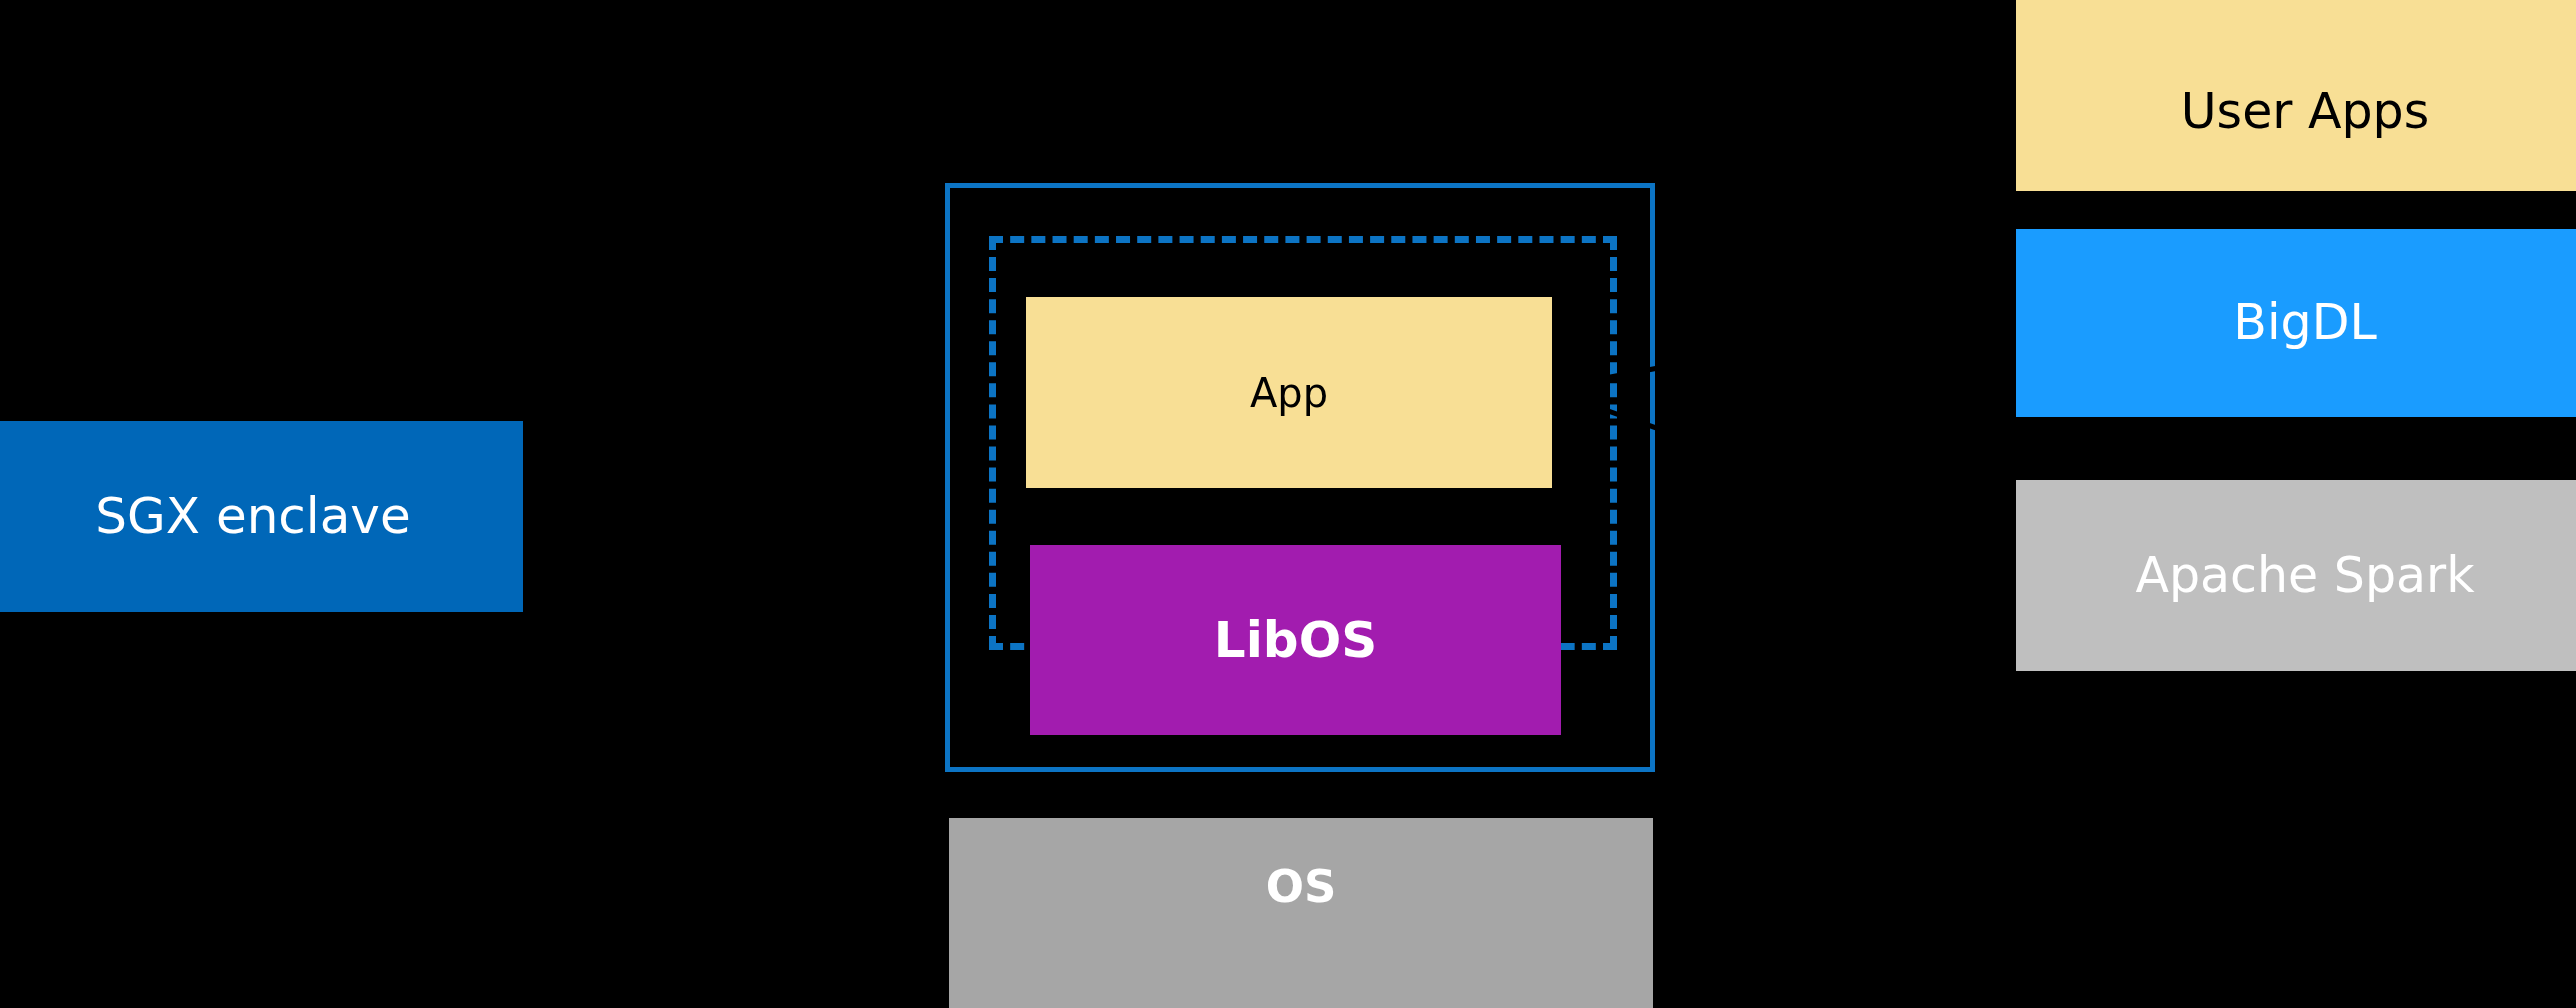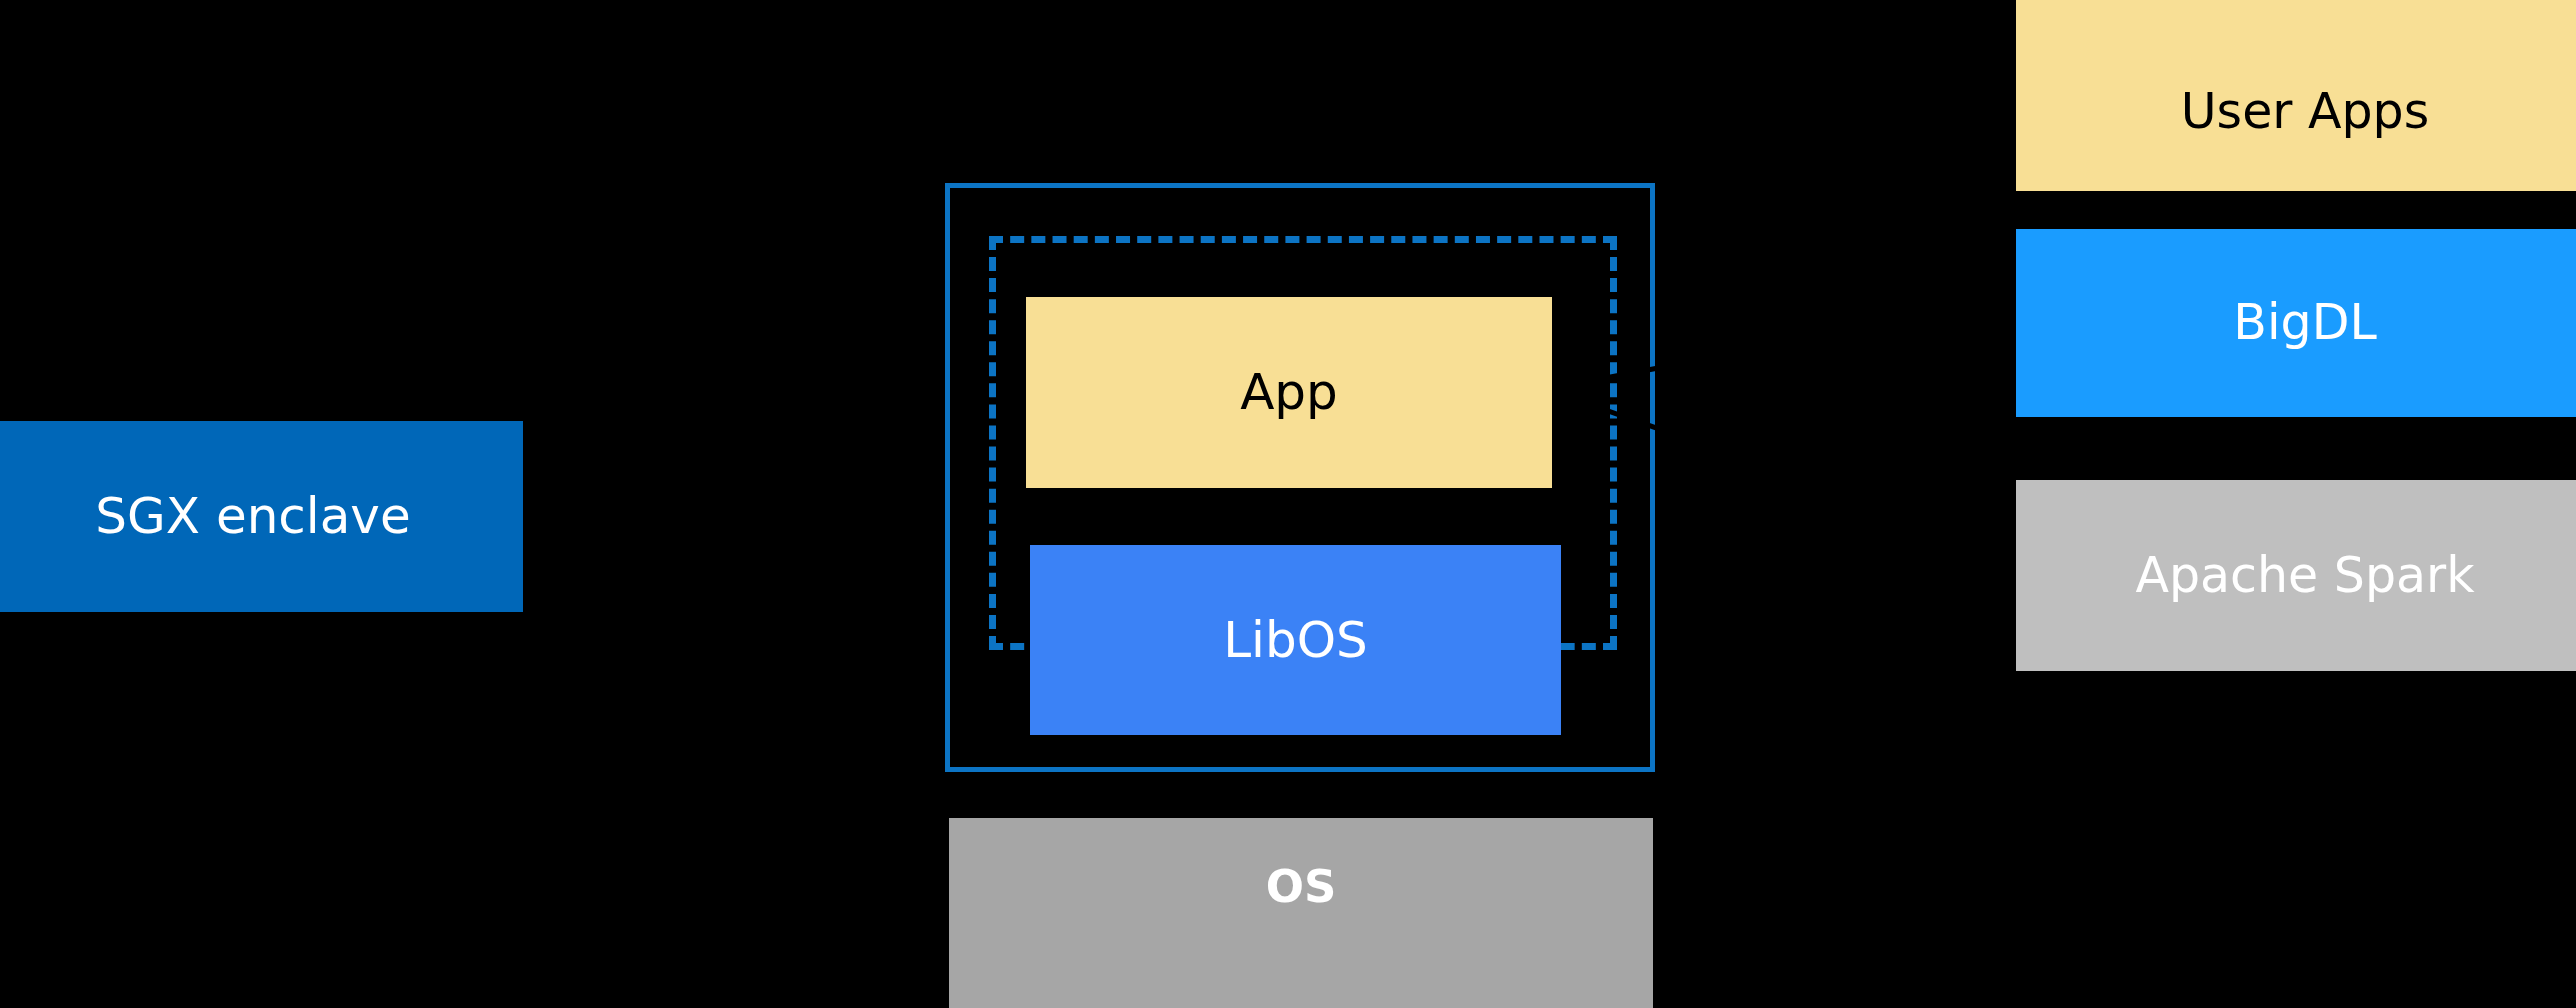--- a/index.html
+++ b/index.html
@@ -65,32 +65,33 @@
   }
 
   
   #app-box {
     left: 1026px;
     top: 297px;
     width: 526px;
     height: 191px;
     background: #F8DF95;
     color: #000000;
-    font-size: 50px;
+    font-size: 40px;
   }
 
   
   #libos-box {
     left: 1030px;
     top: 545px;
     width: 531px;
     height: 190px;
-    background: #3b82f6;
+    background: #a21caf;
     color: #FFFFFF;
     font-size: 50px;
+    font-weight: bold;
   }
 
   
   #os-box {
     left: 949px;
     top: 818px;
     width: 704px;
     height: 209px;
     background: #A6A6A6;
     color: #FFFFFF;

